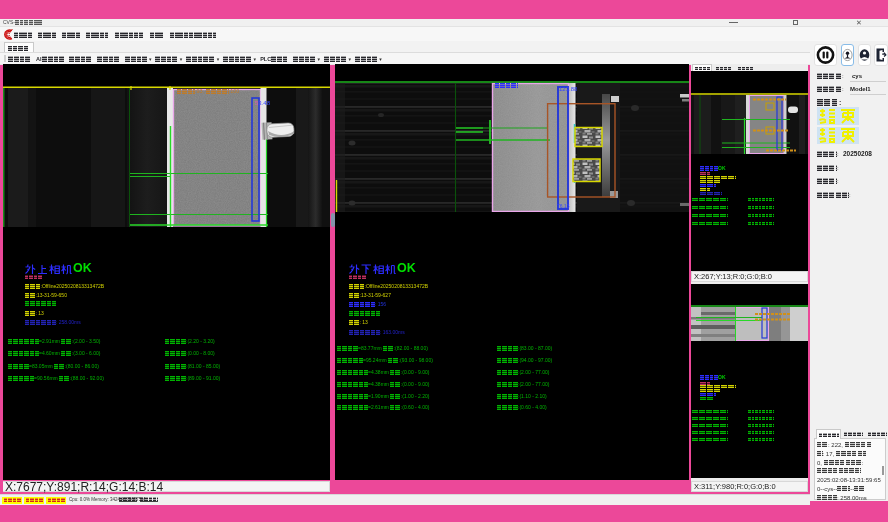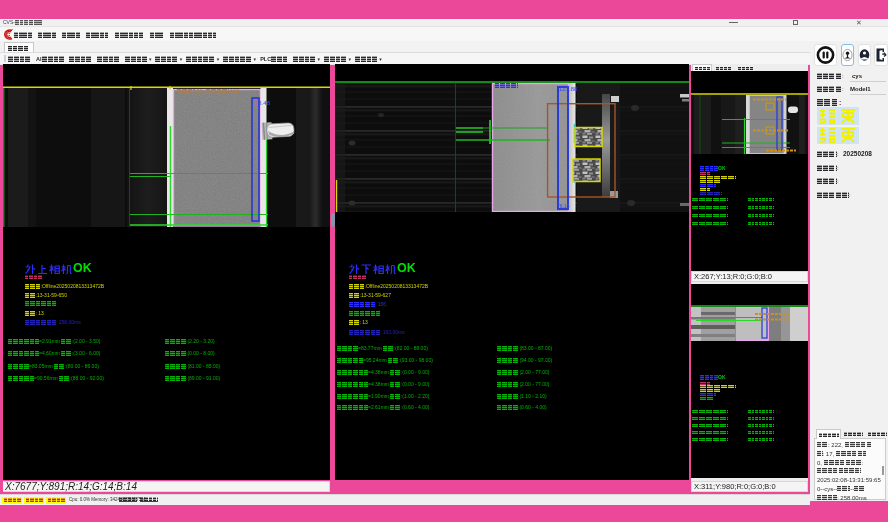--- a/index.html
+++ b/index.html
@@ -358,21 +358,21 @@
         <div class="row" style="left:1px;top:133px;"><i class="zh cG z3" style="width:36px;"></i></div>
         <div class="row" style="left:57px;top:133px;"><i class="zh cG z3" style="width:26px;"></i></div>
         <div class="row" style="left:1px;top:140px;"><i class="zh cG z3" style="width:36px;"></i></div>
         <div class="row" style="left:57px;top:140px;"><i class="zh cG z3" style="width:26px;"></i></div>
         <div class="row" style="left:1px;top:147px;"><i class="zh cG z3" style="width:36px;"></i></div>
         <div class="row" style="left:57px;top:147px;"><i class="zh cG z3" style="width:26px;"></i></div>
         <div class="row" style="left:1px;top:154px;"><i class="zh cG z3" style="width:36px;"></i></div>
         <div class="row" style="left:57px;top:154px;"><i class="zh cG z3" style="width:26px;"></i></div>
 </div>
 </div>
-<div class="ab" style="left:3px;top:481px;width:327px;height:11px;background:#f4f4f4;border:1px solid #d8d8d8;border-left:none;box-sizing:border-box;font-size:10px;color:#222;line-height:10px;padding-left:2px;font-style:italic;">X:7677;Y:891;R:14;G:14;B:14</div>
+<div class="ab" style="left:3px;top:481px;width:327px;height:11px;background:#f4f4f4;border:1px solid #d8d8d8;border-left:none;box-sizing:border-box;font-size:12px;color:#222;line-height:10px;padding-left:2px;">X:7677;Y:891;R:14;G:14;B:14</div>
 <div class="ab" style="left:691px;top:481px;width:117px;height:11px;background:#f4f4f4;border:1px solid #d8d8d8;box-sizing:border-box;font-size:7.5px;color:#222;line-height:10px;padding-left:2px;">X:311;Y:980;R:0;G:0;B:0</div>
 <div class="ab" style="left:810px;top:41px;width:78px;height:460px;background:#f1f1f1;">
 <div class="row" style="left:4px;top:2.5px;width:23px;height:22px;background:#fff;border:1px solid #e2e2e2;border-radius:3px;box-sizing:border-box;">
  <svg width="21" height="20" style="position:absolute;left:0;top:0;">
           <circle cx="10.5" cy="10" r="7.6" fill="none" stroke="#111" stroke-width="2.6"></circle>
           <rect x="7.6" y="6.5" width="2.2" height="7" rx="1" fill="#111"></rect>
           <rect x="11.2" y="6.5" width="2.2" height="7" rx="1" fill="#111"></rect>
         </svg>
 </div>
 <div class="row" style="left:30.5px;top:2.5px;width:13px;height:22px;background:#fff;border:1px solid #88bce8;border-radius:3px;box-sizing:border-box;">

